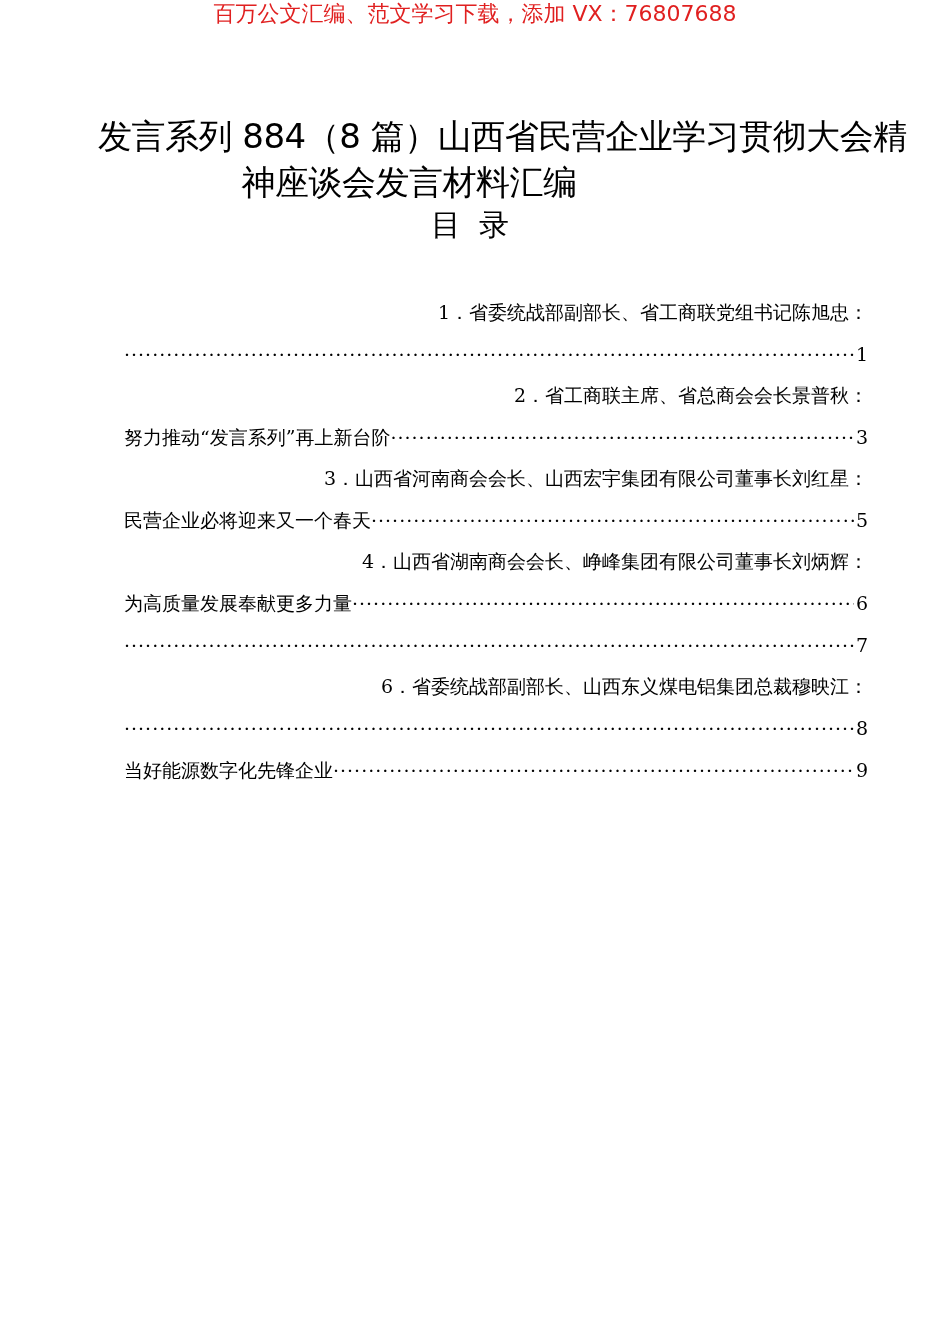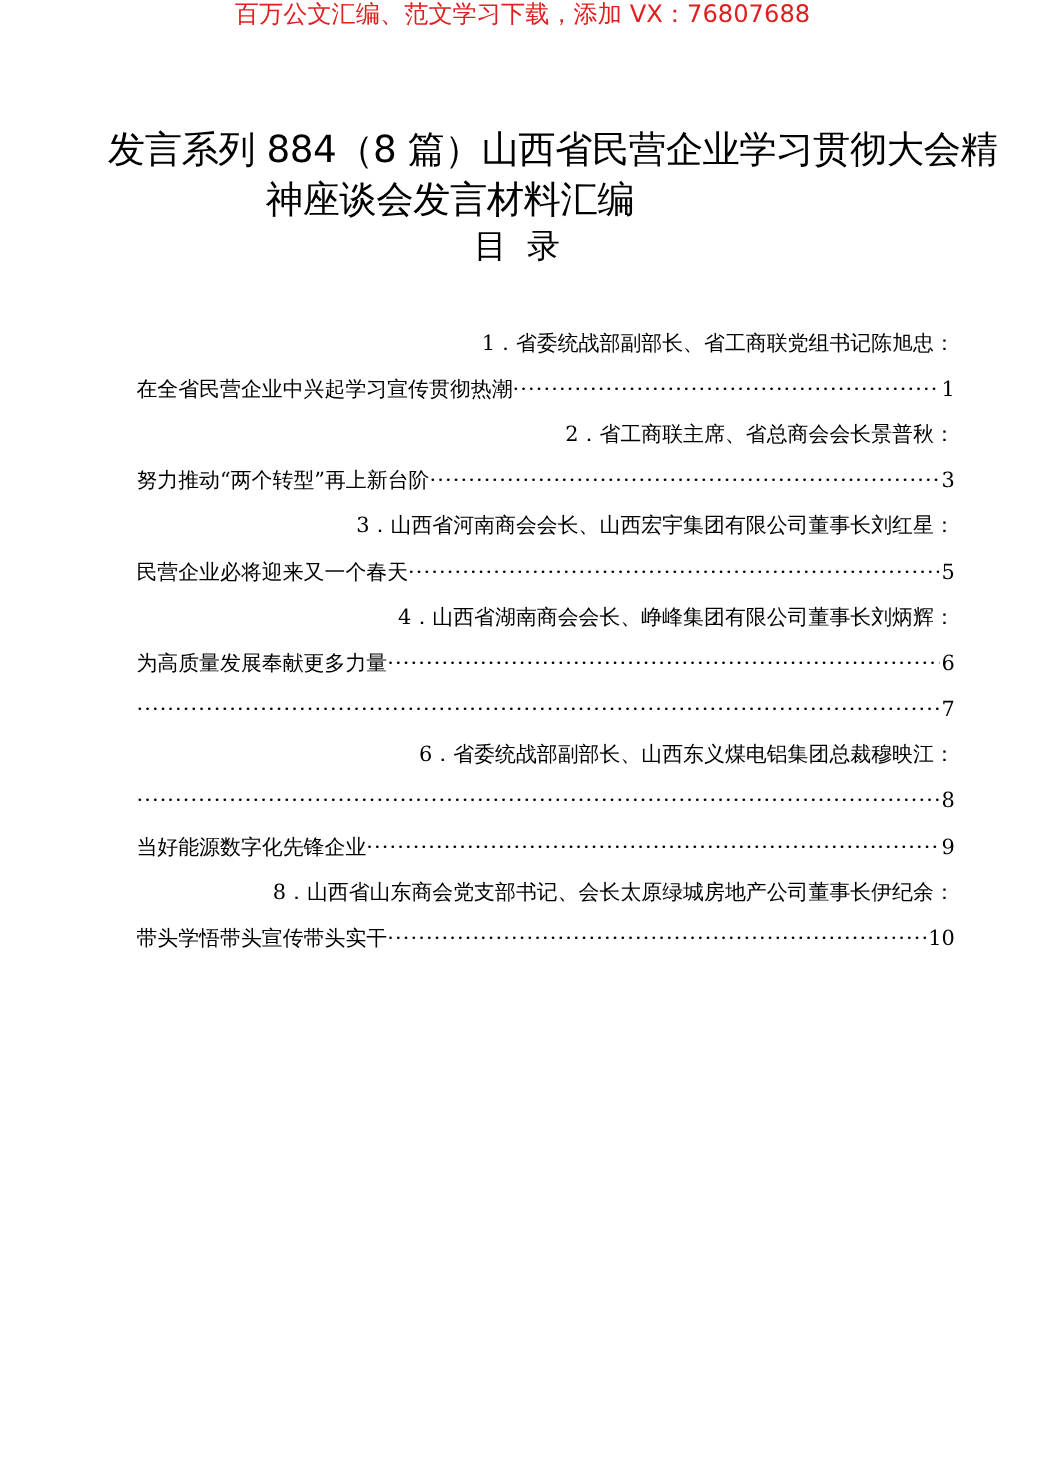--- a/index.html
+++ b/index.html
@@ -24,29 +24,28 @@
 <div class="banner">百万公文汇编、范文学习下载，添加 VX：76807688</div>
 
 <div class="title l1">发言系列 884（8 篇）山西省民营企业学习贯彻大会精</div>
 <div class="title l2">神座谈会发言材料汇编</div>
 <div class="toc-heading">目录</div>
 
 <div class="toc">
   <div class="entry">
     <div class="speaker"><span class="num">1．</span><span>省委统战部副部长、省工商联党组书记陈旭忠：</span></div>
     <div class="topic">
-        <span>在全省民营企业中兴起学习宣传贯彻热潮</span>
         <span class="leader"></span>
         <span class="page">1</span>
       </div>
   </div>
   <div class="entry">
     <div class="speaker"><span class="num">2．</span><span>省工商联主席、省总商会会长景普秋：</span></div>
     <div class="topic">
-        <span>努力推动“两个转型”再上新台阶</span>
+        <span>努力推动“发言系列”再上新台阶</span>
         <span class="leader"></span>
         <span class="page">3</span>
       </div>
   </div>
   <div class="entry">
     <div class="speaker"><span class="num">3．</span><span>山西省河南商会会长、山西宏宇集团有限公司董事长刘红星：</span></div>
     <div class="topic">
         <span>民营企业必将迎来又一个春天</span>
         <span class="leader"></span>
         <span class="page">5</span>
@@ -73,21 +72,13 @@
         <span class="page">8</span>
       </div>
   </div>
   <div class="entry">
     <div class="topic">
         <span>当好能源数字化先锋企业</span>
         <span class="leader"></span>
         <span class="page">9</span>
       </div>
   </div>
-  <div class="entry">
-    <div class="speaker"><span class="num">8．</span><span>山西省山东商会党支部书记、会长太原绿城房地产公司董事长伊纪余：</span></div>
-    <div class="topic">
-        <span>带头学悟带头宣传带头实干</span>
-        <span class="leader"></span>
-        <span class="page">10</span>
-      </div>
-  </div>
 </div>
 
 </body></html>

